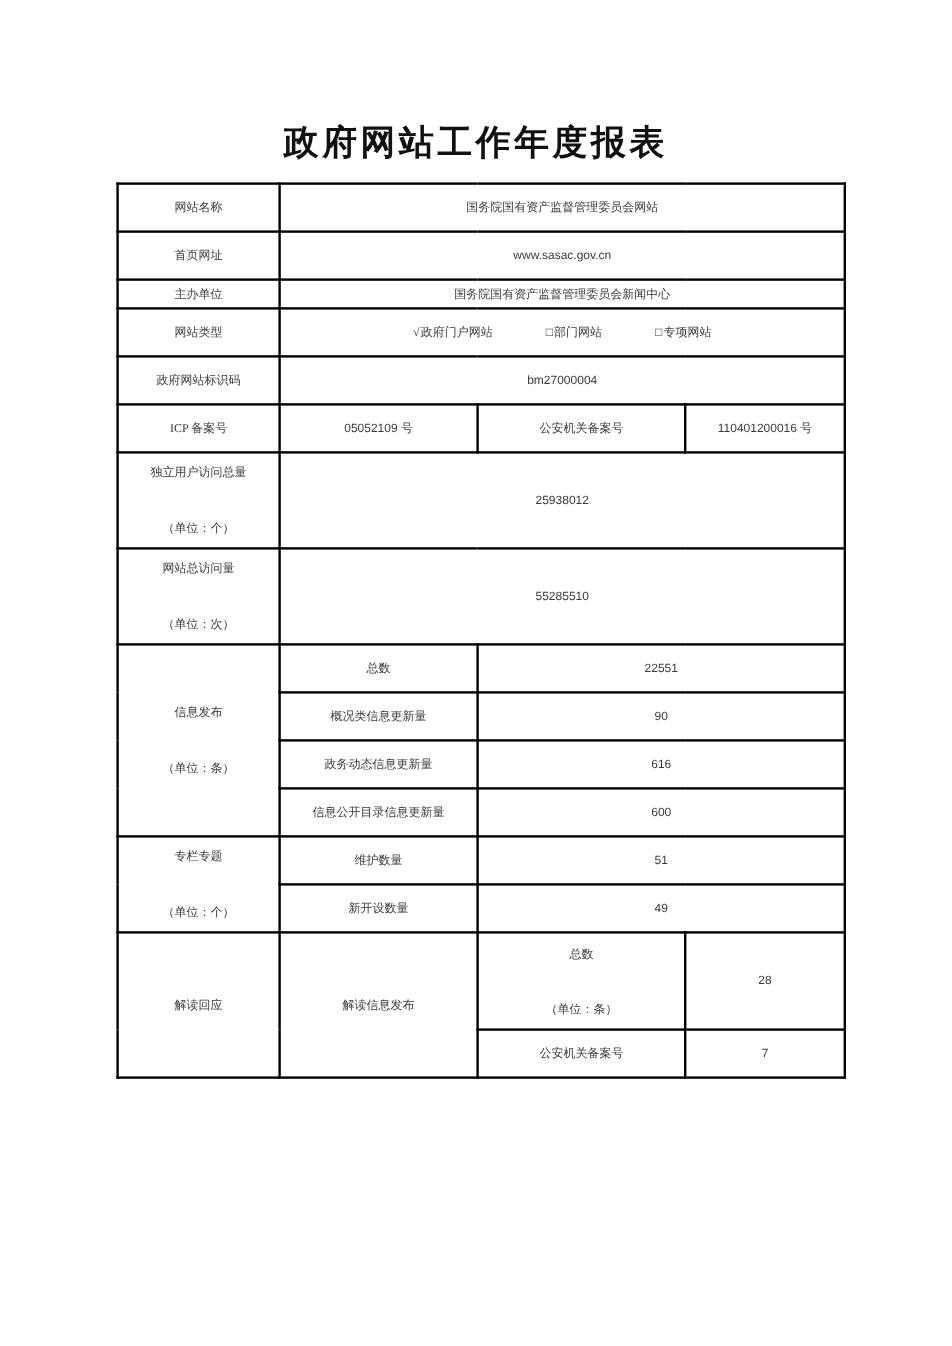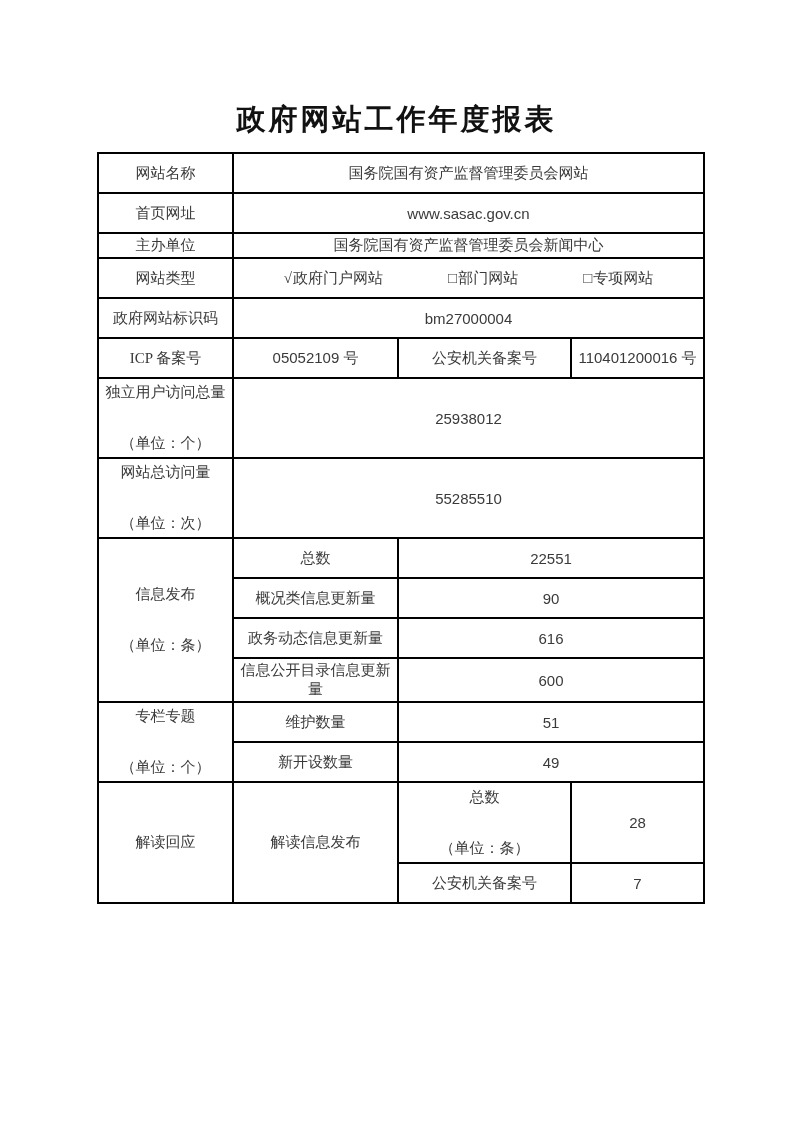--- a/index.html
+++ b/index.html
@@ -46,21 +46,21 @@
   table.report-table {
     border-collapse: collapse;
     table-layout: fixed;
     width: 606px;
     margin: 12px 0 0 97px;
   }
   table.report-table td {
     border: 2px solid #000000;
     text-align: center;
     vertical-align: middle;
-    font-size: 15px;
+    font-size: 10px;
     color: #3a3a3a;
     padding: 2px 4px;
     overflow: hidden;
   }
   td.num {
     font-family: "Liberation Sans", sans-serif;
     font-size: 15px;
     color: #444444;
   }
   .two-line {
@@ -68,21 +68,21 @@
     flex-direction: column;
     align-items: center;
     justify-content: center;
     row-gap: 16px;
     gap: 32px;
   }
   .type-options {
     display: flex;
     justify-content: center;
     align-items: center;
-    column-gap: 65px;
+    column-gap: 44px;
   }
   .type-option {
     white-space: nowrap;
   }
   .type-option .mark {
     margin-right: 1px;
   }
 </style>
 </head>
 <body>

